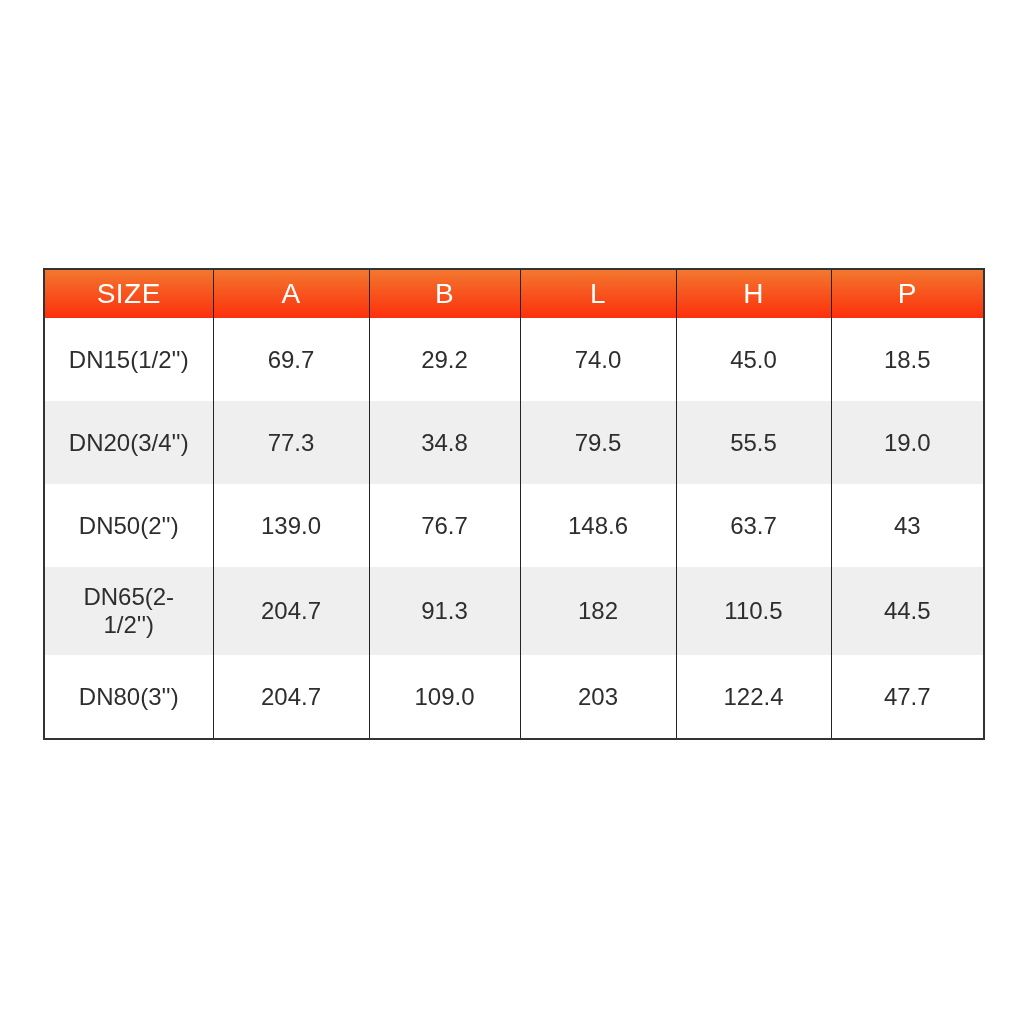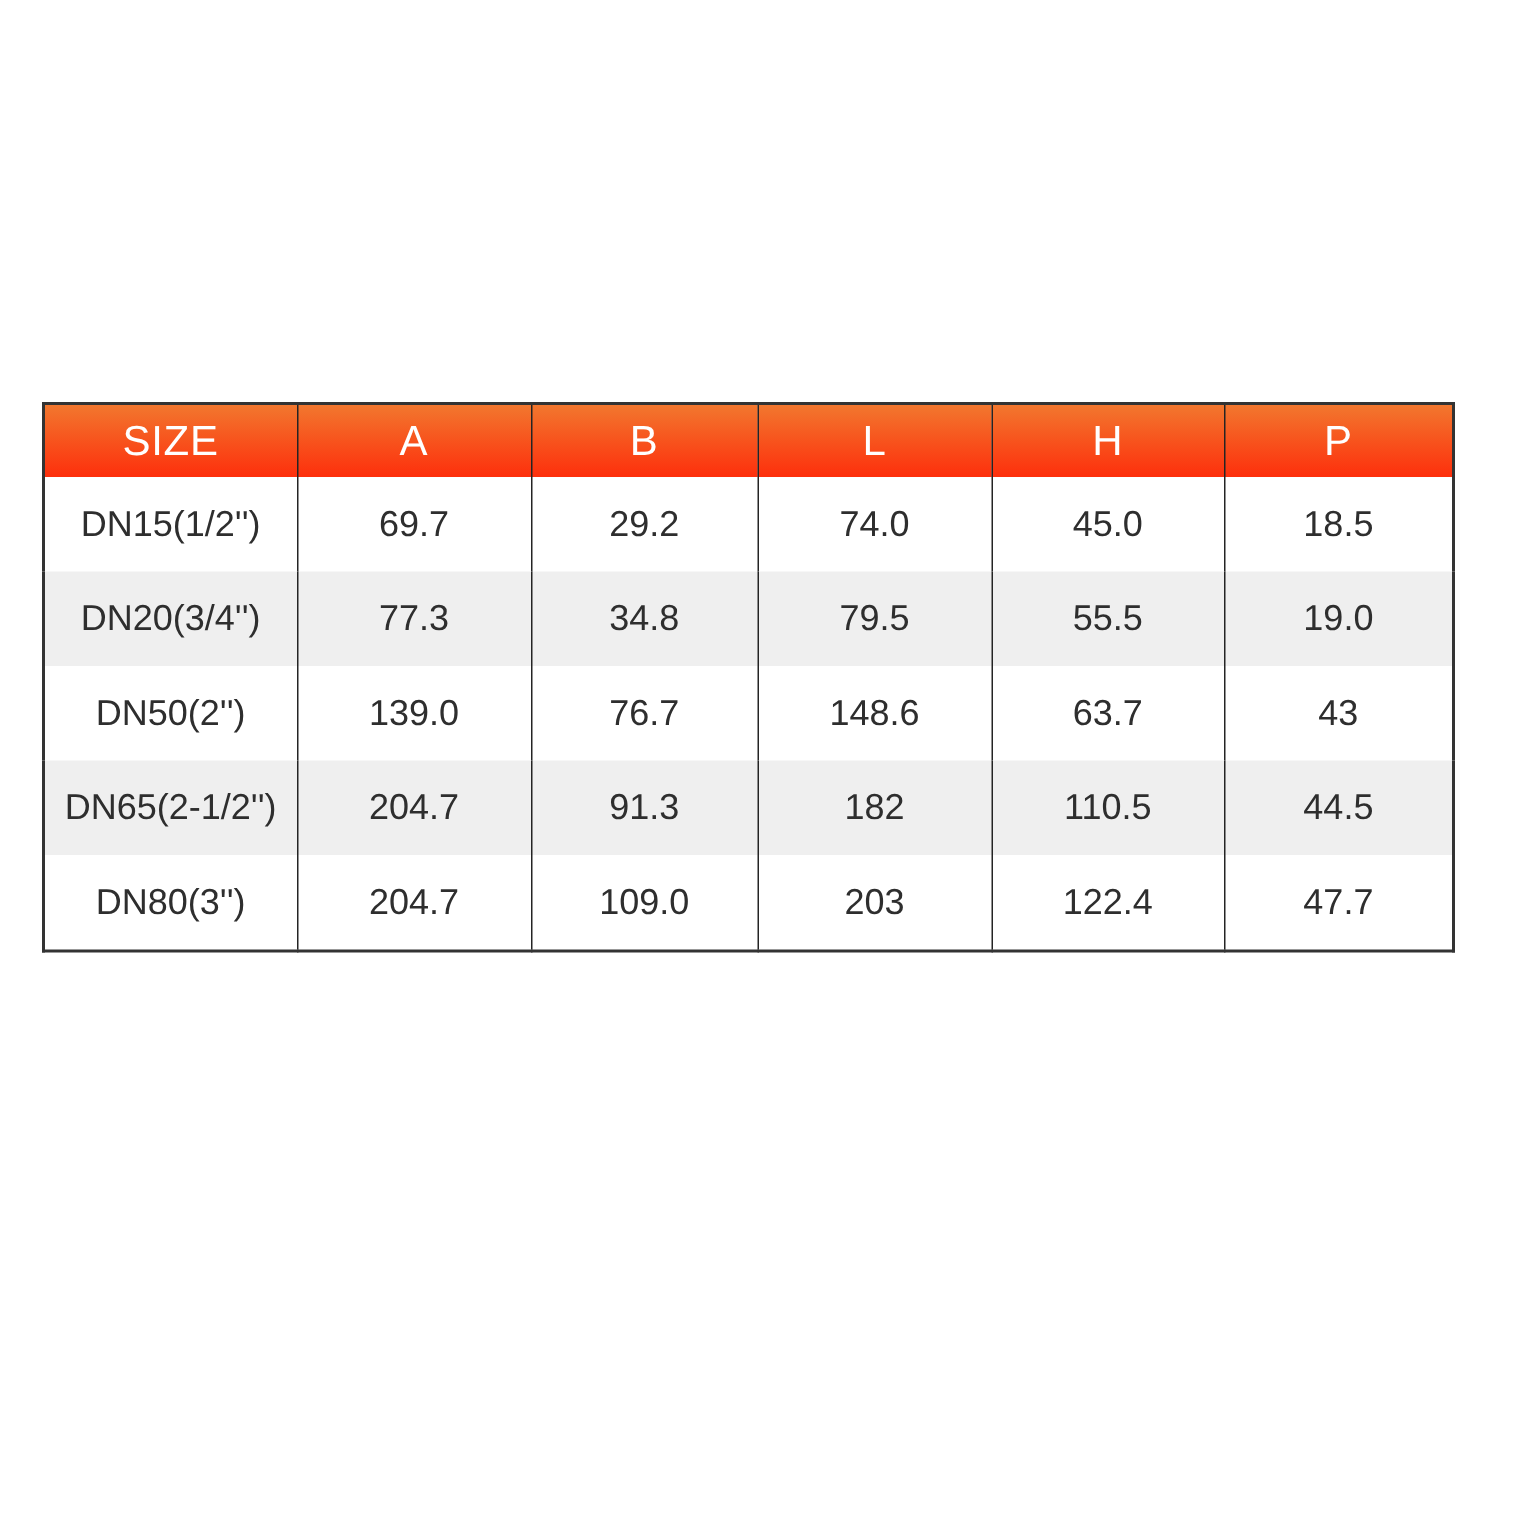--- a/index.html
+++ b/index.html
@@ -20,21 +20,21 @@
     font-family:"Liberation Sans", sans-serif;
   }
   .stage{
     position:relative;
     width:1024px;height:1024px;
     background:var(--page-bg);
     overflow:hidden;
   }
   table.spec-table{
     position:absolute;
-    left:28px;top:268px;
+    left:43px;top:268px;
     width:940px;
     border-collapse:collapse;
     table-layout:fixed;
     border:2px solid var(--outer);
   }
   table.spec-table th{
     height:48px;
     background:linear-gradient(180deg, var(--header-top) 0%, var(--header-bottom) 100%);
     color:var(--header-text);
     font-size:28px;
@@ -43,21 +43,21 @@
     vertical-align:middle;
     padding:0;
     letter-spacing:0.5px;
   }
   table.spec-table td{
     height:51px;
     font-size:24px;
     color:var(--text);
     text-align:center;
     vertical-align:middle;
-    padding:6px;
+    padding:16px;
     background:var(--row-bg);
   }
   table.spec-table tbody tr:nth-child(even) td{
     background:var(--row-alt);
   }
   table.spec-table th + th,
   table.spec-table td + td{
     border-left:1.5px solid var(--grid);
   }
 </style>

